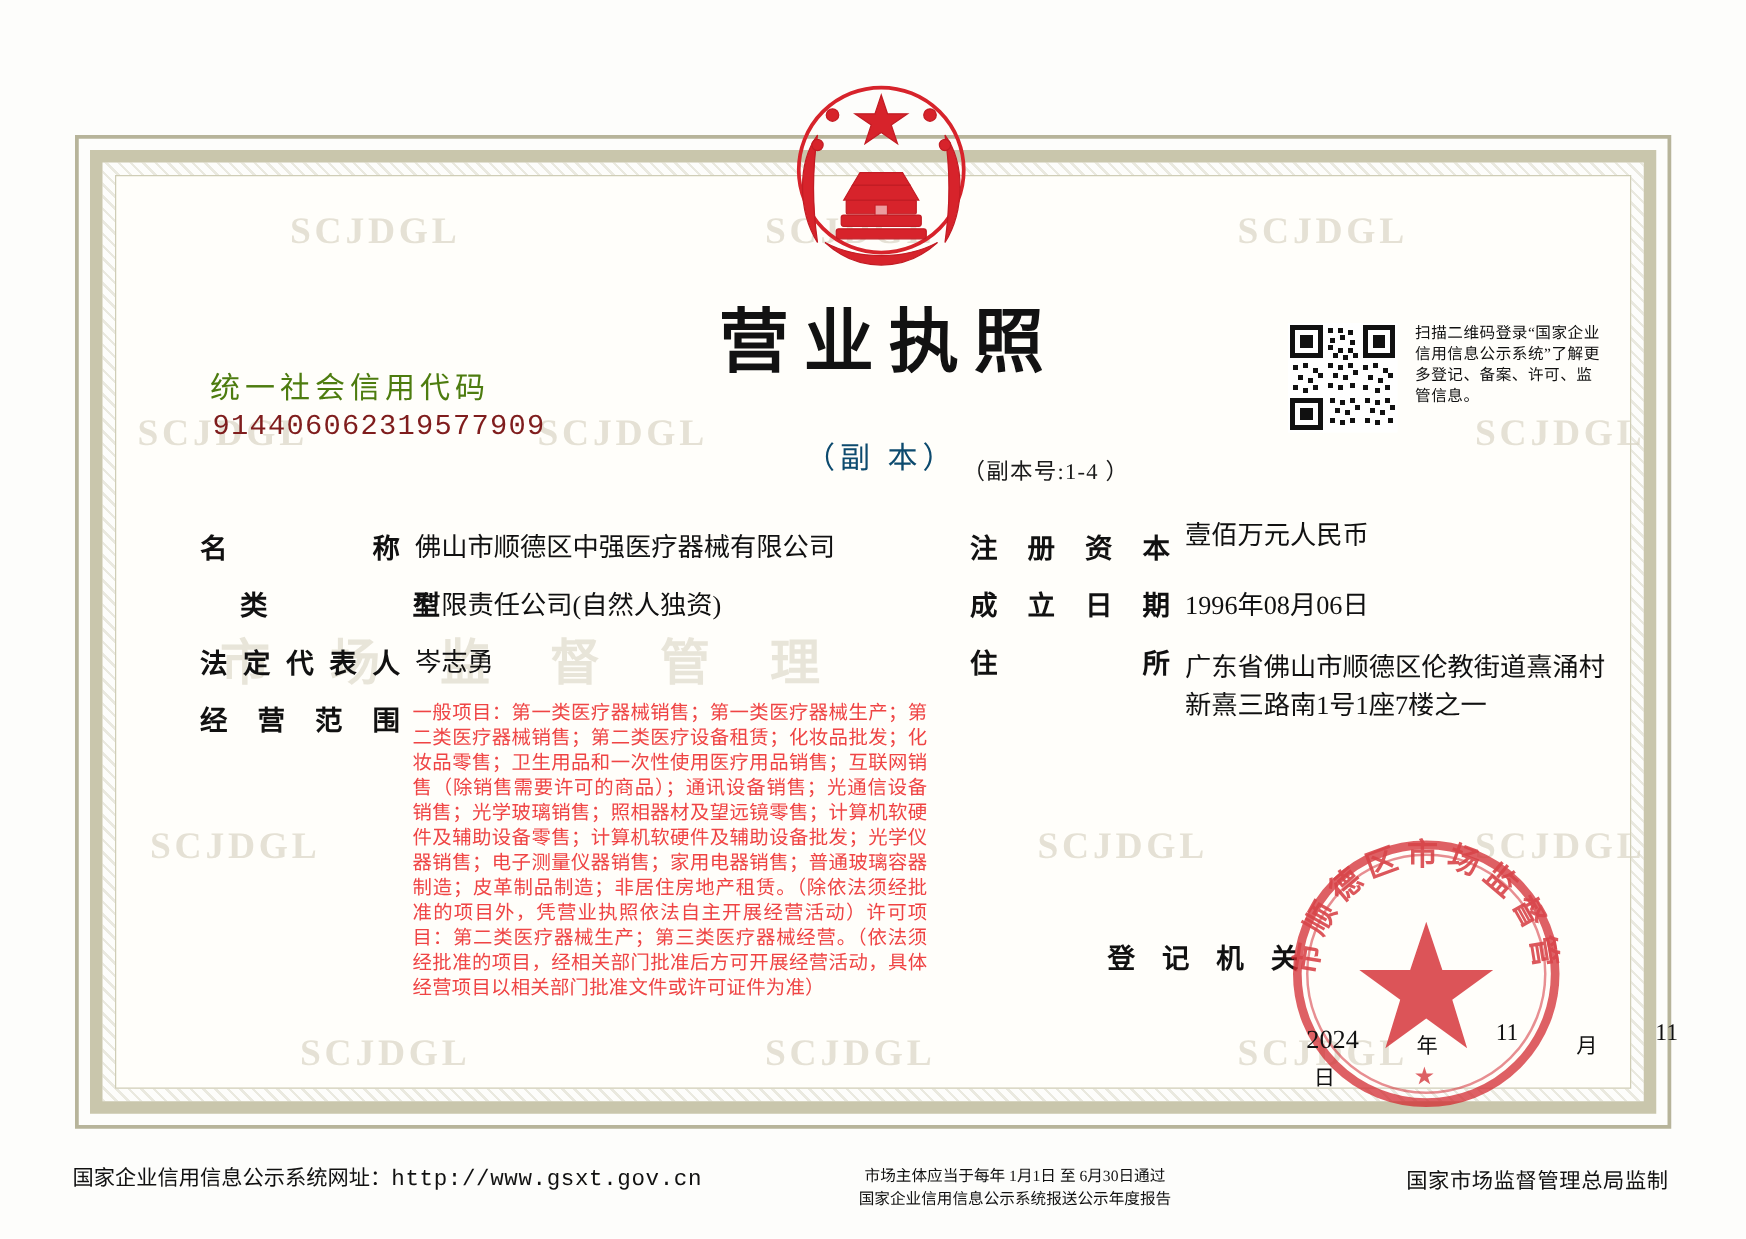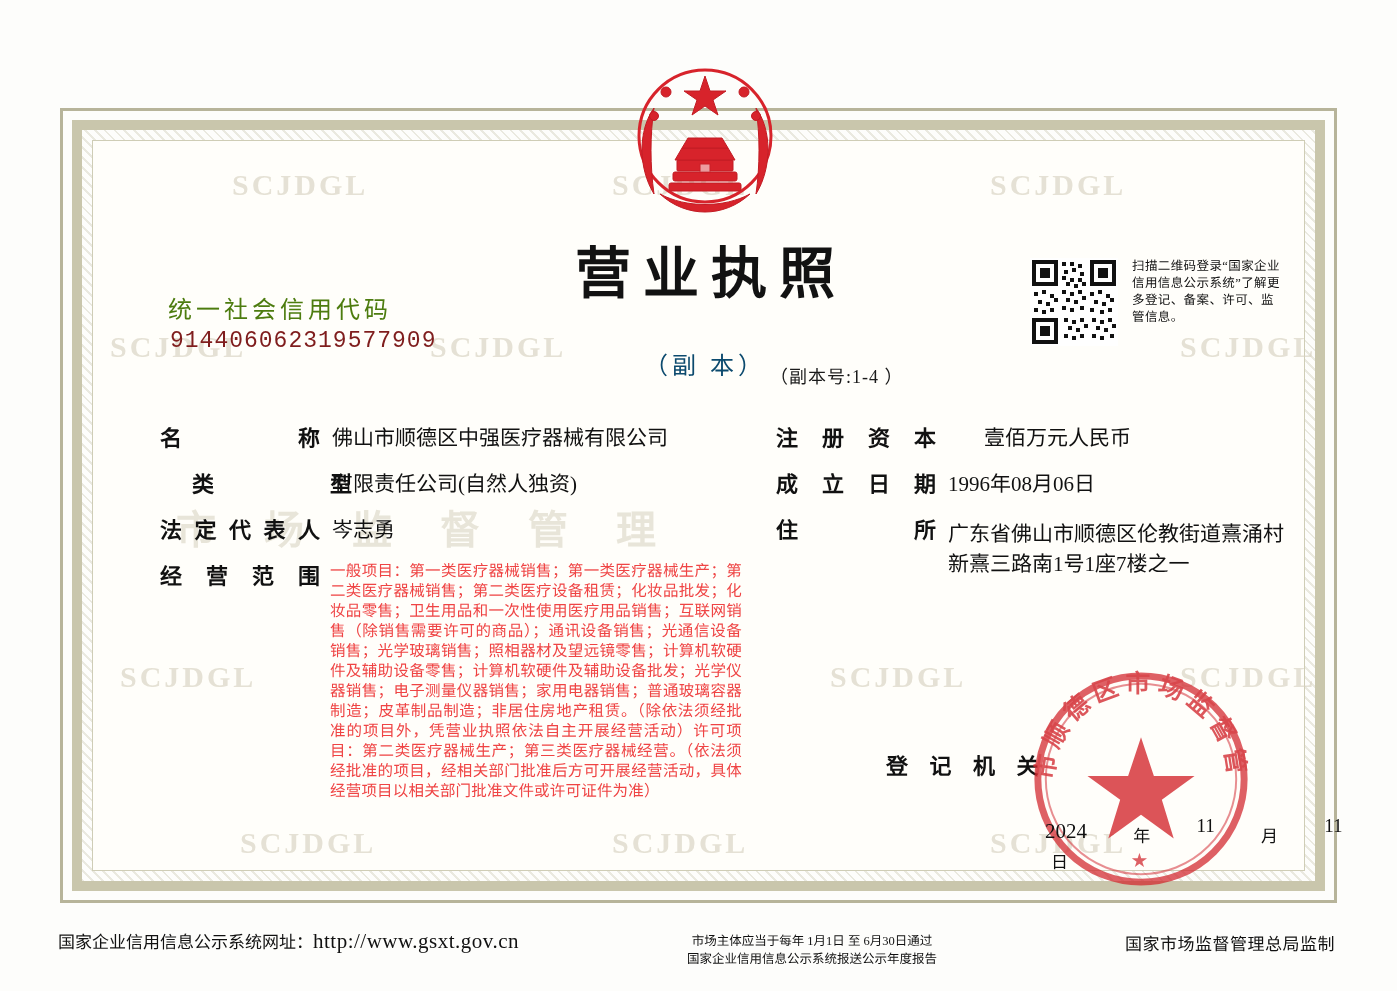--- a/index.html
+++ b/index.html
@@ -228,22 +228,22 @@
 
   
   .footer-left {
     position: absolute;
     left: 58px;
     top: 928px;
     font-size: 17px;
     color: #111;
   }
   .footer-left .url {
-    font-family: Liberation Serif, serif;
-    font-size: 21px;
+    font-family: Liberation Mono, monospace;
+    font-size: 18px;
     letter-spacing: .5px;
   }
   .footer-center {
     position: absolute;
     left: 682px;
     top: 932px;
     width: 260px;
     text-align: center;
     font-size: 12.5px;
     line-height: 18px;
@@ -406,21 +406,21 @@
   <div class="fld-value" style="left:332px; top:513px;">岑志勇</div>
 
   <div class="fld-label" style="left:160px; top:558px;">
     <span class="spread4">经营范围</span>
   </div>
   <div class="scope-text">一般项目：第一类医疗器械销售；第一类医疗器械生产；第二类医疗器械销售；第二类医疗设备租赁；化妆品批发；化妆品零售；卫生用品和一次性使用医疗用品销售；互联网销售（除销售需要许可的商品）；通讯设备销售；光通信设备销售；光学玻璃销售；照相器材及望远镜零售；计算机软硬件及辅助设备零售；计算机软硬件及辅助设备批发；光学仪器销售；电子测量仪器销售；家用电器销售；普通玻璃容器制造；皮革制品制造；非居住房地产租赁。（除依法须经批准的项目外，凭营业执照依法自主开展经营活动）许可项目：第二类医疗器械生产；第三类医疗器械经营。（依法须经批准的项目，经相关部门批准后方可开展经营活动，具体经营项目以相关部门批准文件或许可证件为准）</div>
 
   <div class="fld-label" style="left:776px; top:420px;">
     <span class="spread4">注册资本</span>
   </div>
-  <div class="fld-value" style="left:948px; top:421px;margin-left:36px;">壹佰万元人民币</div>
+  <div class="fld-value" style="left:948px; top:411px;">壹佰万元人民币</div>
 
   <div class="fld-label" style="left:776px; top:466px;">
     <span class="spread4">成立日期</span>
   </div>
   <div class="fld-value" style="left:948px; top:467px;">1996年08月06日</div>
 
   <div class="fld-label" style="left:776px; top:512px;">
     <span class="spread4">住所</span>
   </div>
   <div class="addr-text">广东省佛山市顺德区伦教街道熹涌村新熹三路南1号1座7楼之一</div>

